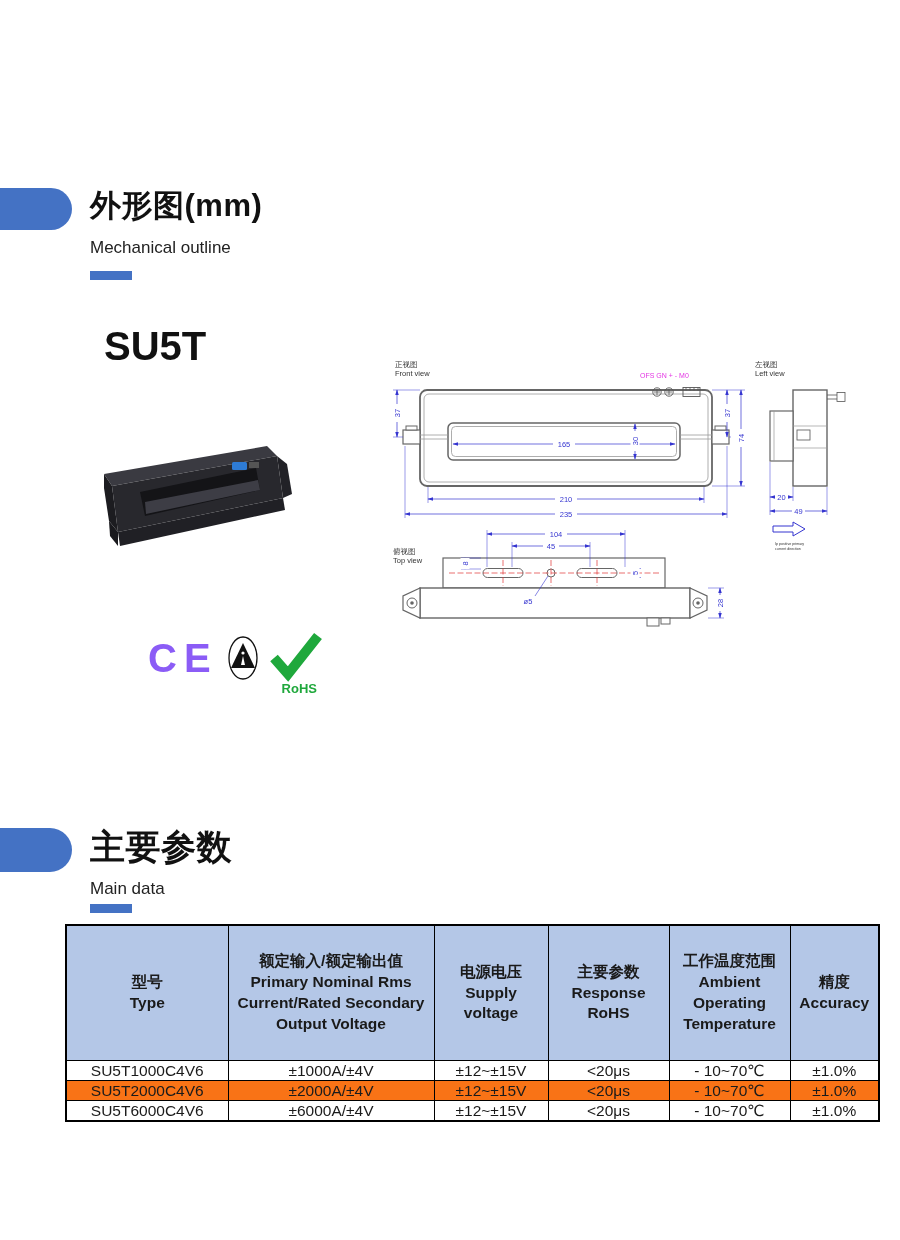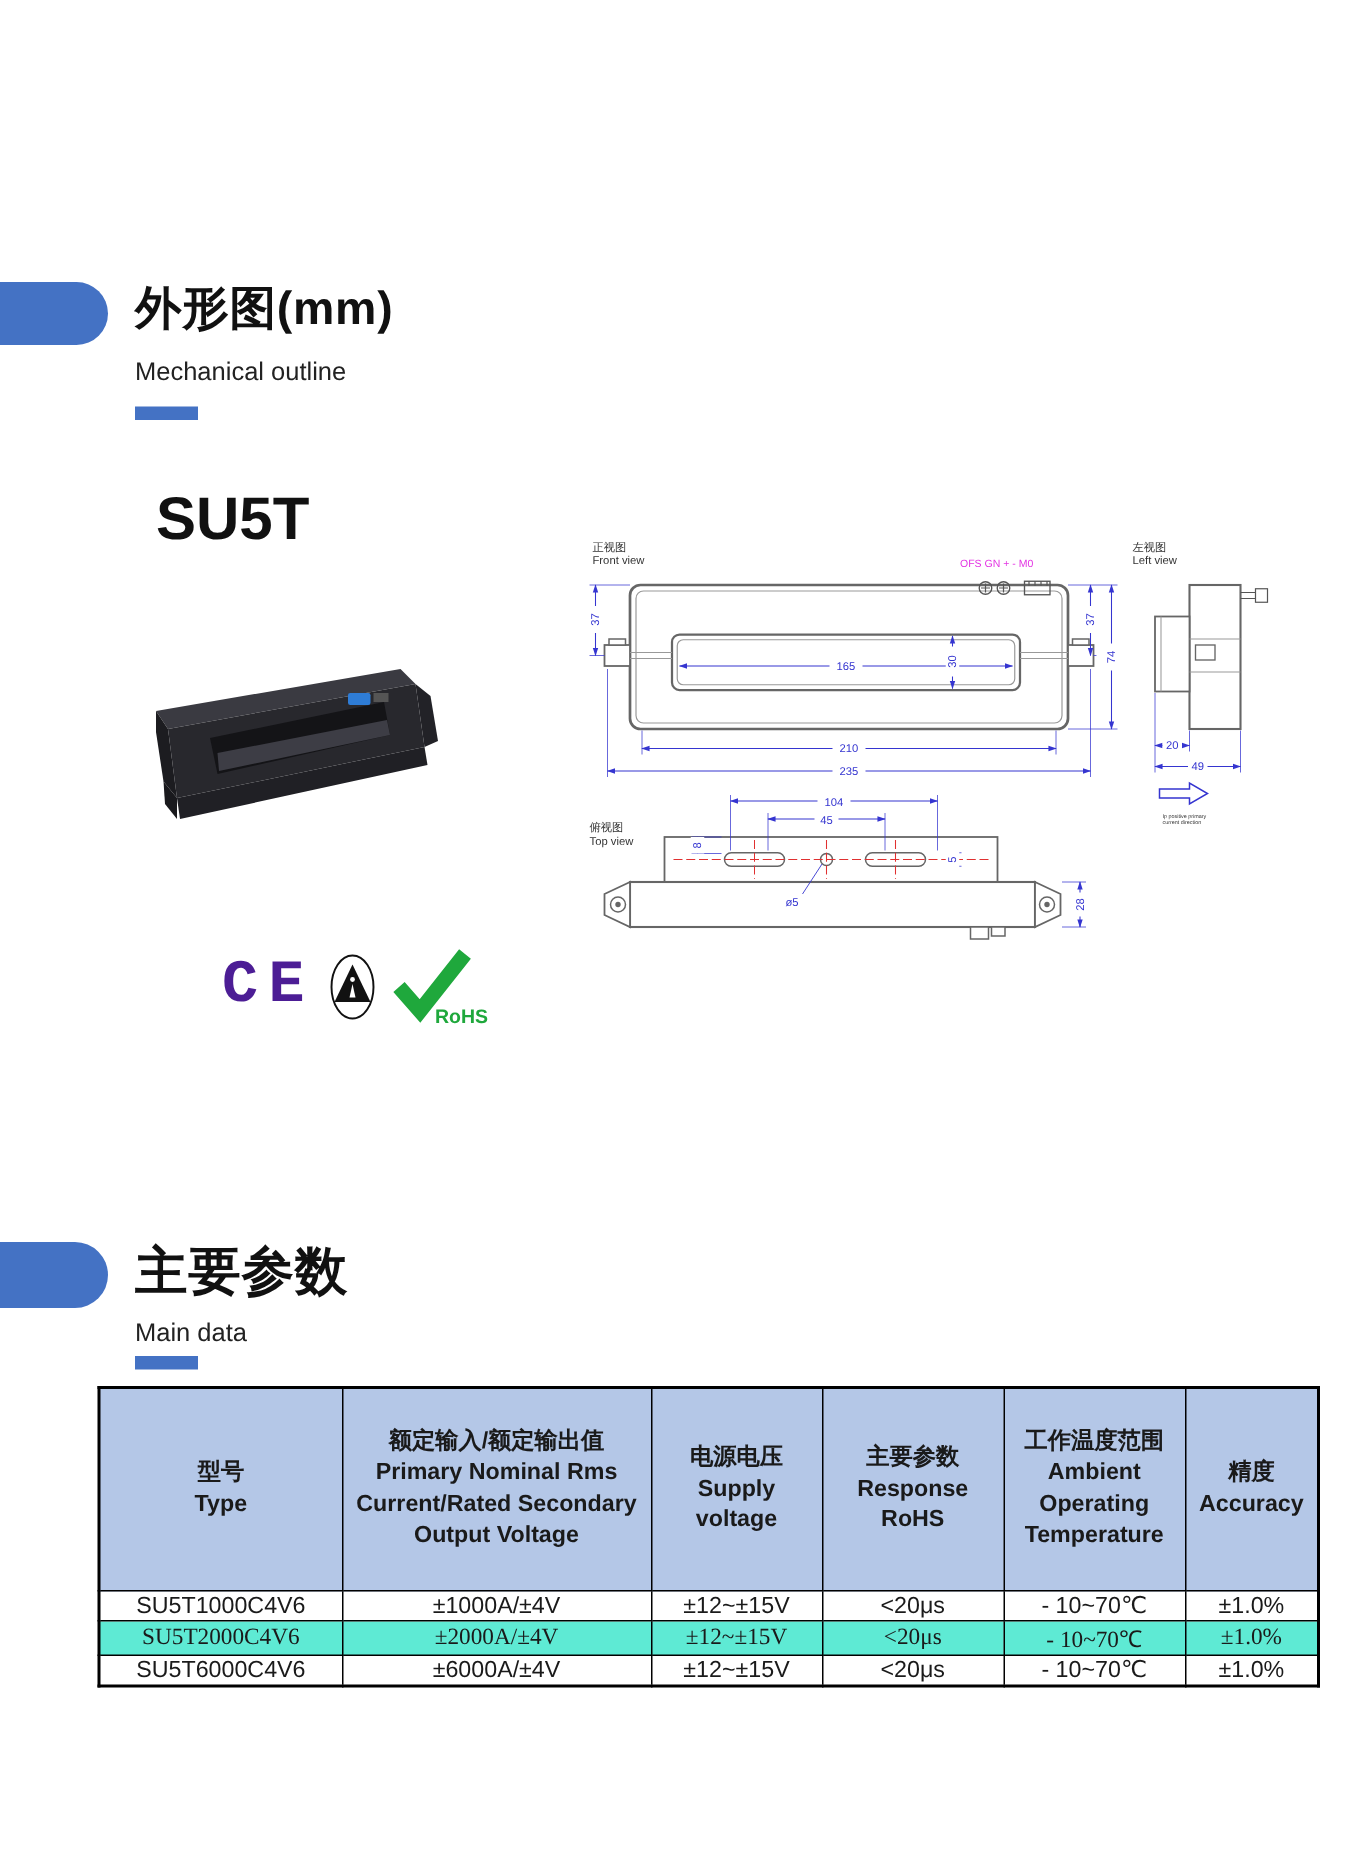--- a/index.html
+++ b/index.html
@@ -10,34 +10,34 @@
   }
   .abs{position:absolute;}
   
   .pill{position:absolute;left:0;width:72px;height:42px;background:#4472C4;border-radius:0 21px 21px 0;}
   .sec-title{position:absolute;left:90px;font-weight:bold;color:#111;letter-spacing:0.5px;}
   .sec-sub{position:absolute;left:90px;font-size:17px;color:#222;}
   .sec-bar{position:absolute;left:90px;width:42px;height:9px;background:#4472C4;}
   .product-name{position:absolute;left:104px;top:324px;font-size:40px;font-weight:bold;color:#111;}
   
   .cert{position:absolute;left:148px;top:632px;display:flex;align-items:center;gap:8px;}
-  .ce-text{font-size:40px;font-weight:bold;letter-spacing:7px;font-family:Liberation Mono, monospace;color:#4c1d95;line-height:1;}
+  .ce-text{font-size:40px;font-weight:bold;letter-spacing:7px;font-family:Liberation Sans, sans-serif;color:#8b5cf6;line-height:1;}
   .rohs-wrap{position:relative;width:60px;height:52px;}
-  .rohs-label{position:absolute;left:14px;top:38px;font-size:13px;font-weight:bold;color:#1FA83C;margin-left:16px;}
+  .rohs-label{position:absolute;left:14px;top:49px;font-size:13px;font-weight:bold;color:#1FA83C;}
   
   table.spec{
     position:absolute;left:65px;top:924px;border-collapse:collapse;table-layout:fixed;
     width:813px;border:2px solid #000;font-size:15px;
   }
   table.spec th,table.spec td{border:1px solid #000;text-align:center;vertical-align:middle;padding:0 2px;}
   table.spec thead th{background:#B4C7E7;height:134px;font-size:15.5px;line-height:1.35;}
   table.spec thead .zh{display:block;font-weight:bold;}
   table.spec thead .en{display:block;font-weight:bold;}
   table.spec tbody td{height:19px;font-size:15.5px;}
-  table.spec tbody tr.alt{background:#5eead4;font-family:Liberation Serif, serif;}
+  table.spec tbody tr.alt{background:#f97316;}
   
   svg text{font-family:"Liberation Sans","DejaVu Sans",sans-serif;}
   .dwg-label{fill:#333;font-size:7.5px;}
   .dimtxt{fill:#3535D0;font-size:7.5px;}
   .note{fill:#333;font-size:3.6px;}
 </style>
 </head>
 <body>
 
 <div class="pill" style="top:188px;"></div>

